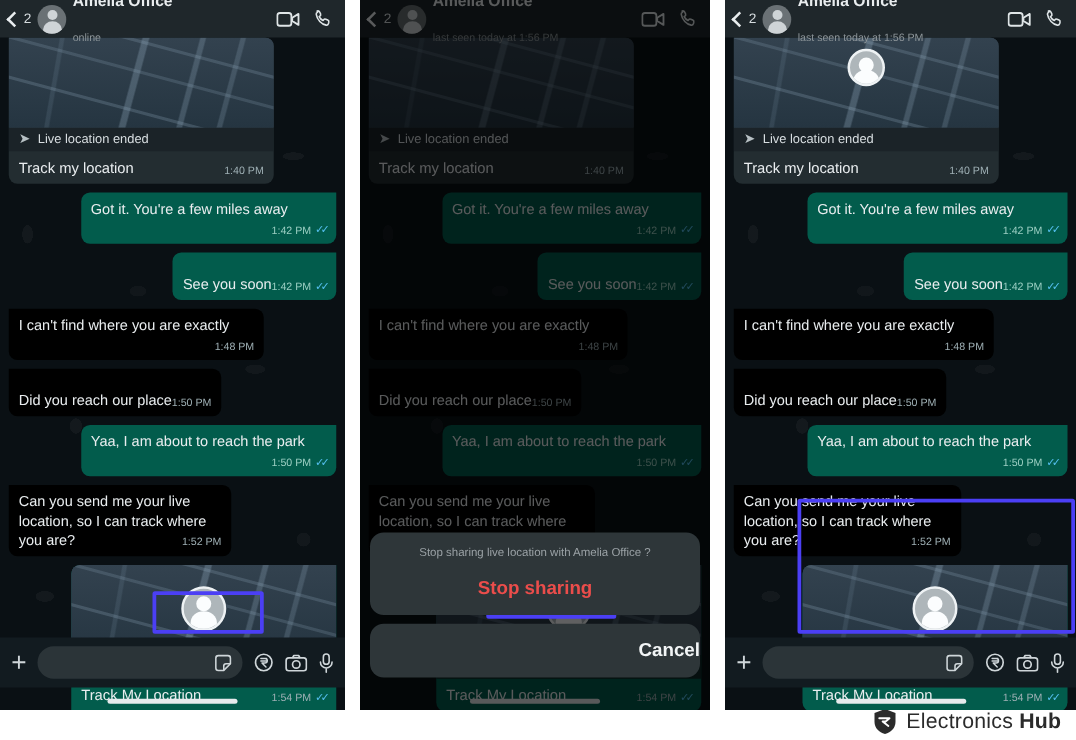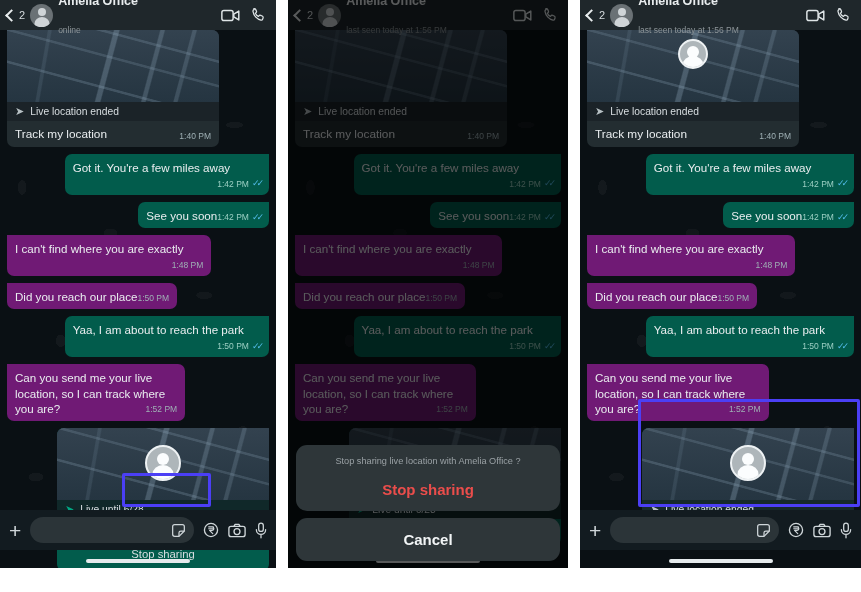--- a/index.html
+++ b/index.html
@@ -79,23 +79,23 @@
     position: relative;
     max-width: 78%;
     border-radius: 7px;
     padding: 6px 8px 5px 8px;
     font-size: 11.6px;
     color: #e9edef;
     line-height: 1.32;
     margin-bottom: 7px;
     width: fit-content;
   }
-  .bubble.in  { background: #701a75; border-top-left-radius: 0; }
+  .bubble.in  { background: #000000; border-top-left-radius: 0; }
   .bubble.out { background: #025c4c; margin-left: auto; border-top-right-radius: 0; }
-  .bubble .txt { display: inline; }
+  .bubble .txt { display: inline; margin-top: 12px; }
   .meta { display: inline-flex; align-items: center; gap: 3px; float: right;
           margin: 3px 0 0 10px; font-size: 8.5px; color: #9fb0b5; white-space: nowrap; }
   .bubble.out .meta { color: #9ccfc3; }
   .meta .ticks { color: #53bdeb; font-size: 9px; letter-spacing: -3px; }
   .clearfix::after { content:""; display:block; clear: both; }
 
   
   .bubble.inline-meta { display: flex; align-items: flex-end; gap: 0; }
   .bubble.inline-meta .meta { float: none; margin: 0; }
 
@@ -165,34 +165,34 @@
   }
 
   
   .hl {
     position: absolute; border: 3px solid #4b3ff5; border-radius: 2px;
     z-index: 8; pointer-events: none;
   }
 
   
   .dim-overlay { position: absolute; inset: 0; background: rgba(0,0,0,.62); z-index: 7; }
-  .action-sheet { position: absolute; left: 8px; right: 8px; bottom: 7px; z-index: 9; }
+  .action-sheet { position: absolute; left: 8px; right: 8px; bottom: 26px; z-index: 9; }
   .sheet-card {
     background: #2e3639; border-radius: 11px; overflow: hidden; margin-bottom: 7px;
   }
   .sheet-msg {
     text-align: center; font-size: 9.2px; color: #9aa1a5;
     padding: 11px 12px 8px 12px;
   }
   .sheet-action {
     text-align: center; font-size: 15px; color: #eb4d4b; font-weight: bold;
     padding: 7px 0 13px 0;
   }
   .sheet-cancel {
-    background: #2e3639; border-radius: 11px; text-align: center;
+    background: #2e3639; border-radius: 11px; text-align: right;
     font-size: 15px; color: #f2f5f6; font-weight: bold; padding: 13px 0;
   }
 
   
   .watermark {
     position: absolute; right: 12px; bottom: 4px;
     display: flex; align-items: center; gap: 7px;
   }
   .wm-text { font-size: 17px; color: #2b2b2b; letter-spacing: .2px; }
   .wm-text b { font-weight: bold; }
@@ -579,14 +579,24 @@
         <circle cx="10" cy="9.2" r="3.3" fill="none" stroke="currentColor" stroke-width="1.5"></circle>
       </svg>
       <svg class="bar-ico" width="12" height="17" viewBox="0 0 14 19">
         <rect x="4.3" y="1" width="5.4" height="9.6" rx="2.7" fill="none" stroke="currentColor" stroke-width="1.5"></rect>
         <path d="M1.6 8.6a5.4 5.4 0 0 0 10.8 0M7 14v4" fill="none" stroke="currentColor" stroke-width="1.5" stroke-linecap="round"></path>
       </svg>
     </div>
     <div class="home-ind"></div>
   </div>
 
+  <div class="watermark">
+    <svg width="20" height="22" viewBox="0 0 20 22">
+      <path d="M10 1.2 18.4 4.3v7.1c0 5.1-3.5 8.4-8.4 9.8-4.9-1.4-8.4-4.7-8.4-9.8V4.3z" fill="#2b2b2b"></path>
+      <path d="M5.4 8.6h8.2l-3.1 2.6h-2.4l4.6 3.6" fill="none" stroke="#ffffff" stroke-width="1.5" stroke-linecap="round" stroke-linejoin="round"></path>
+    </svg>
+    <div class="wm-text">
+      <span class="light">Electronics</span>
+      <b>Hub</b>
+    </div>
+  </div>
 
 </div>
 
 </body></html>

